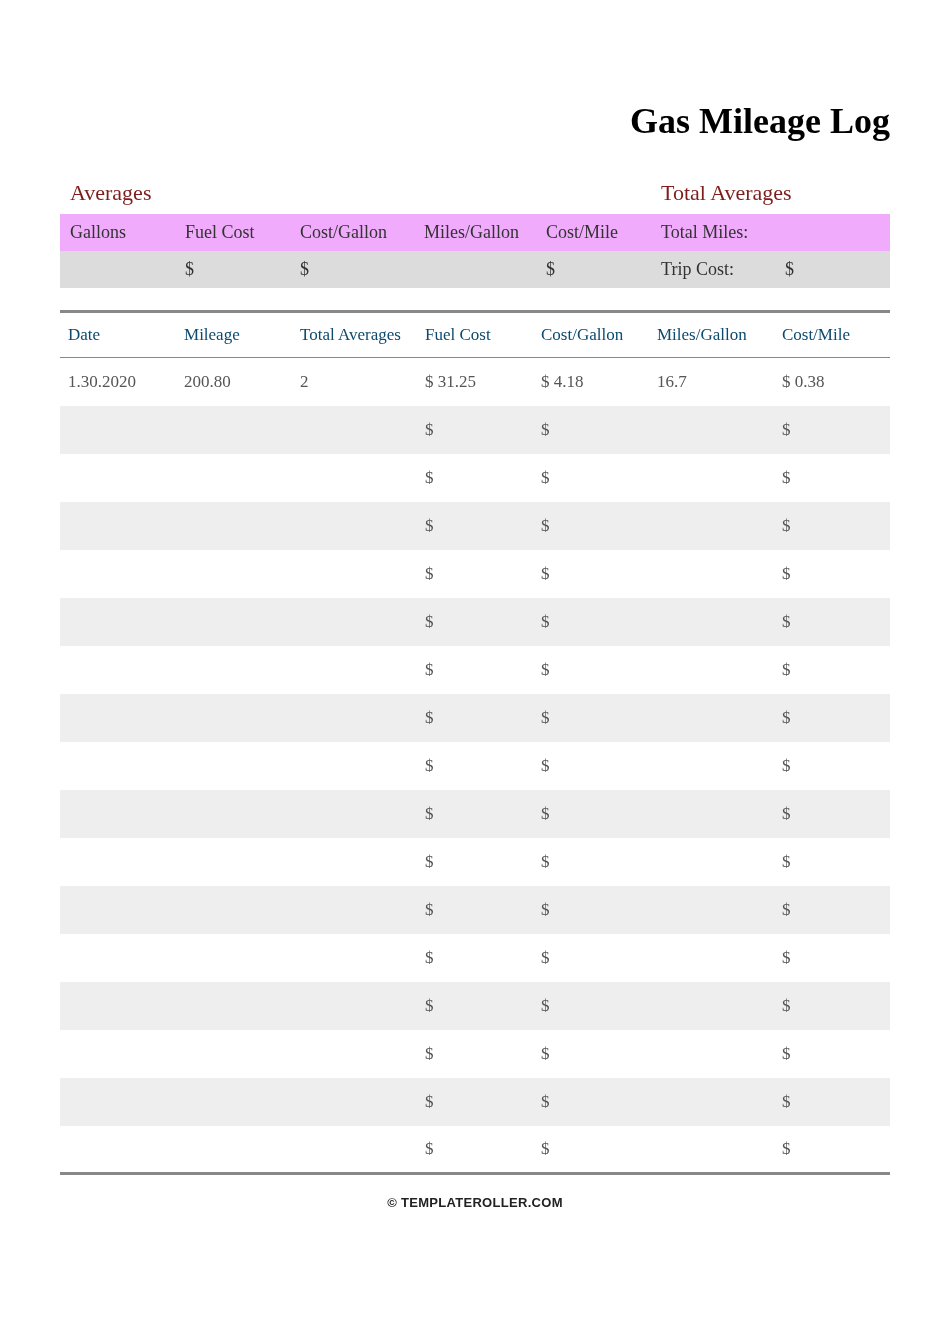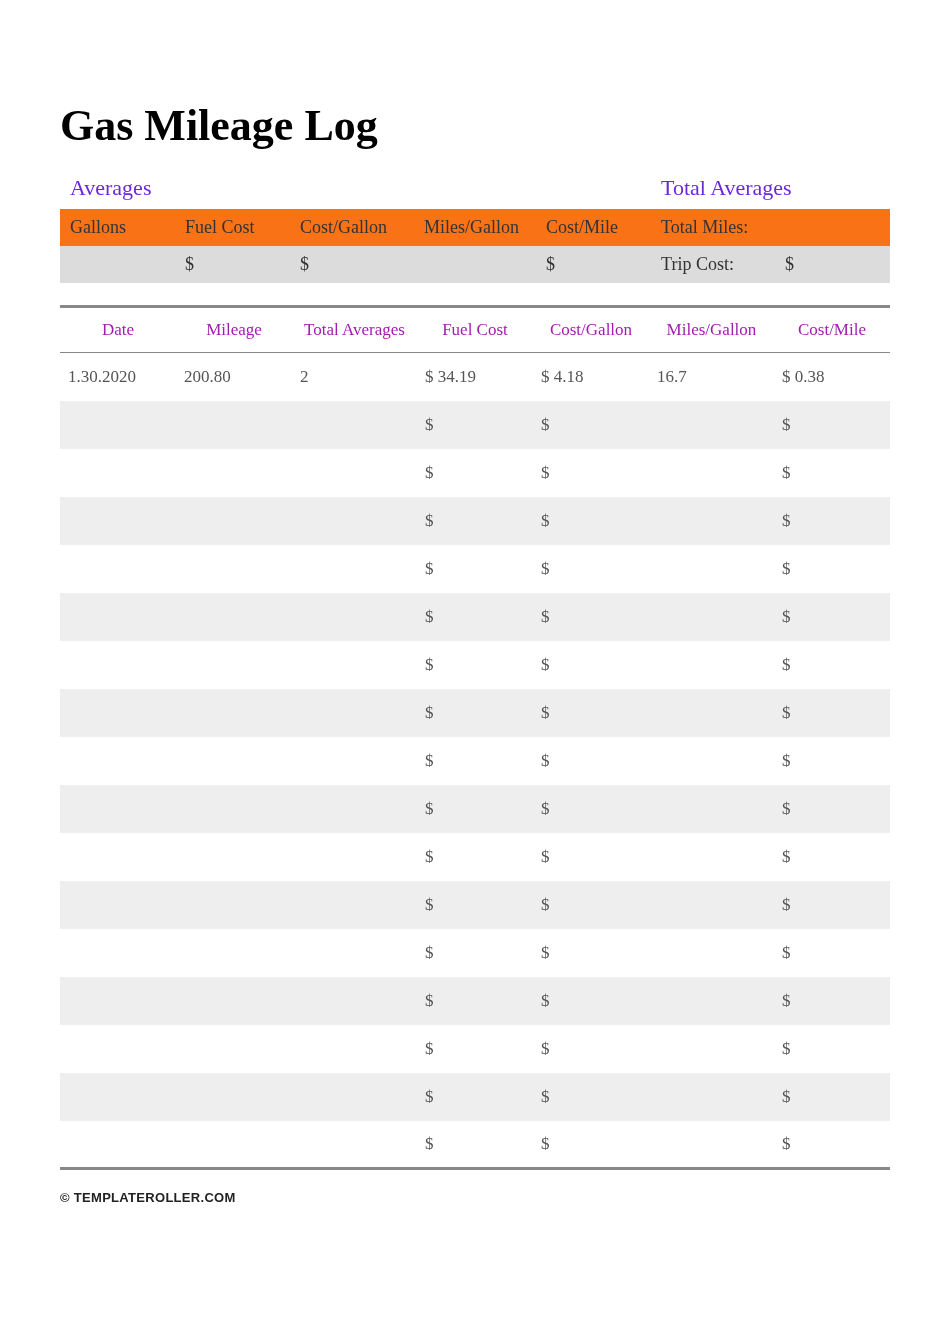--- a/index.html
+++ b/index.html
@@ -5,81 +5,81 @@
     * { box-sizing: border-box; margin: 0; padding: 0; }
     body {
       width: 950px;
       height: 1343px;
       background: #fff;
       font-family: "Times New Roman", Times, serif;
       color: #000;
       padding: 100px 60px 0 60px;
     }
     h1.page-title {
-      text-align: left;
-      font-size: 44px;
+      text-align: right;
+      font-size: 36px;
       font-weight: bold;
-      margin-bottom: 16px;
+      margin-bottom: 30px;
     }
     .averages-table {
       width: 100%;
       border-collapse: collapse;
       font-size: 18px;
       color: #333;
     }
     .averages-table td {
       padding: 8px 10px;
       vertical-align: middle;
       height: 36px;
     }
     .averages-table .section-head td {
       font-size: 22px;
-      color: #6d28d9;
+      color: #7f1d1d;
     }
     .averages-table .labels td {
-      background: #f97316;
+      background: #f0abfc;
     }
     .averages-table .values td {
       background: #dcdcdc;
     }
     .averages-table .labels td.total-side,
     .averages-table .values td.total-side {
       
     }
     .spacer { height: 22px; }
     .log-table {
       width: 100%;
       border-collapse: collapse;
       font-size: 17px;
       color: #4a4a4a;
       border-top: 3px solid #888;
       border-bottom: 3px solid #888;
     }
     .log-table th {
-      text-align: center;
+      text-align: left;
       font-weight: normal;
-      color: #a21caf;
+      color: #0c4a6e;
       padding: 12px 8px;
       border-bottom: 1.5px solid #888;
       font-size: 17px;
     }
     .log-table td {
       padding: 0 8px;
       height: 48px;
       vertical-align: middle;
       color: #555;
     }
     .log-table tbody tr:nth-child(even) td {
       background: #eeeeee;
     }
     .log-table tbody tr:nth-child(odd) td {
       background: #fff;
     }
     .footer {
-      text-align: left;
+      text-align: center;
       font-family: Arial, sans-serif;
       font-size: 13px;
       font-weight: bold;
       color: #222;
       margin-top: 20px;
       letter-spacing: 0.3px;
     }
     .col1{width:13%} .col2{width:13%} .col3{width:14%} .col4{width:13%} .col5{width:13%} .col6{width:14%} .col7{width:13%}
   </style>
 </head>
@@ -144,21 +144,21 @@
       <th>Cost/Gallon</th>
       <th>Miles/Gallon</th>
       <th>Cost/Mile</th>
     </tr>
   </thead>
   <tbody id="log-body">
       <tr>
         <td>1.30.2020</td>
         <td>200.80</td>
         <td>2</td>
-        <td>$ 34.19</td>
+        <td>$ 31.25</td>
         <td>$ 4.18</td>
         <td>16.7</td>
         <td>$ 0.38</td>
       </tr>
       <tr>
         <td></td>
         <td></td>
         <td></td>
         <td>$</td>
         <td>$</td>

